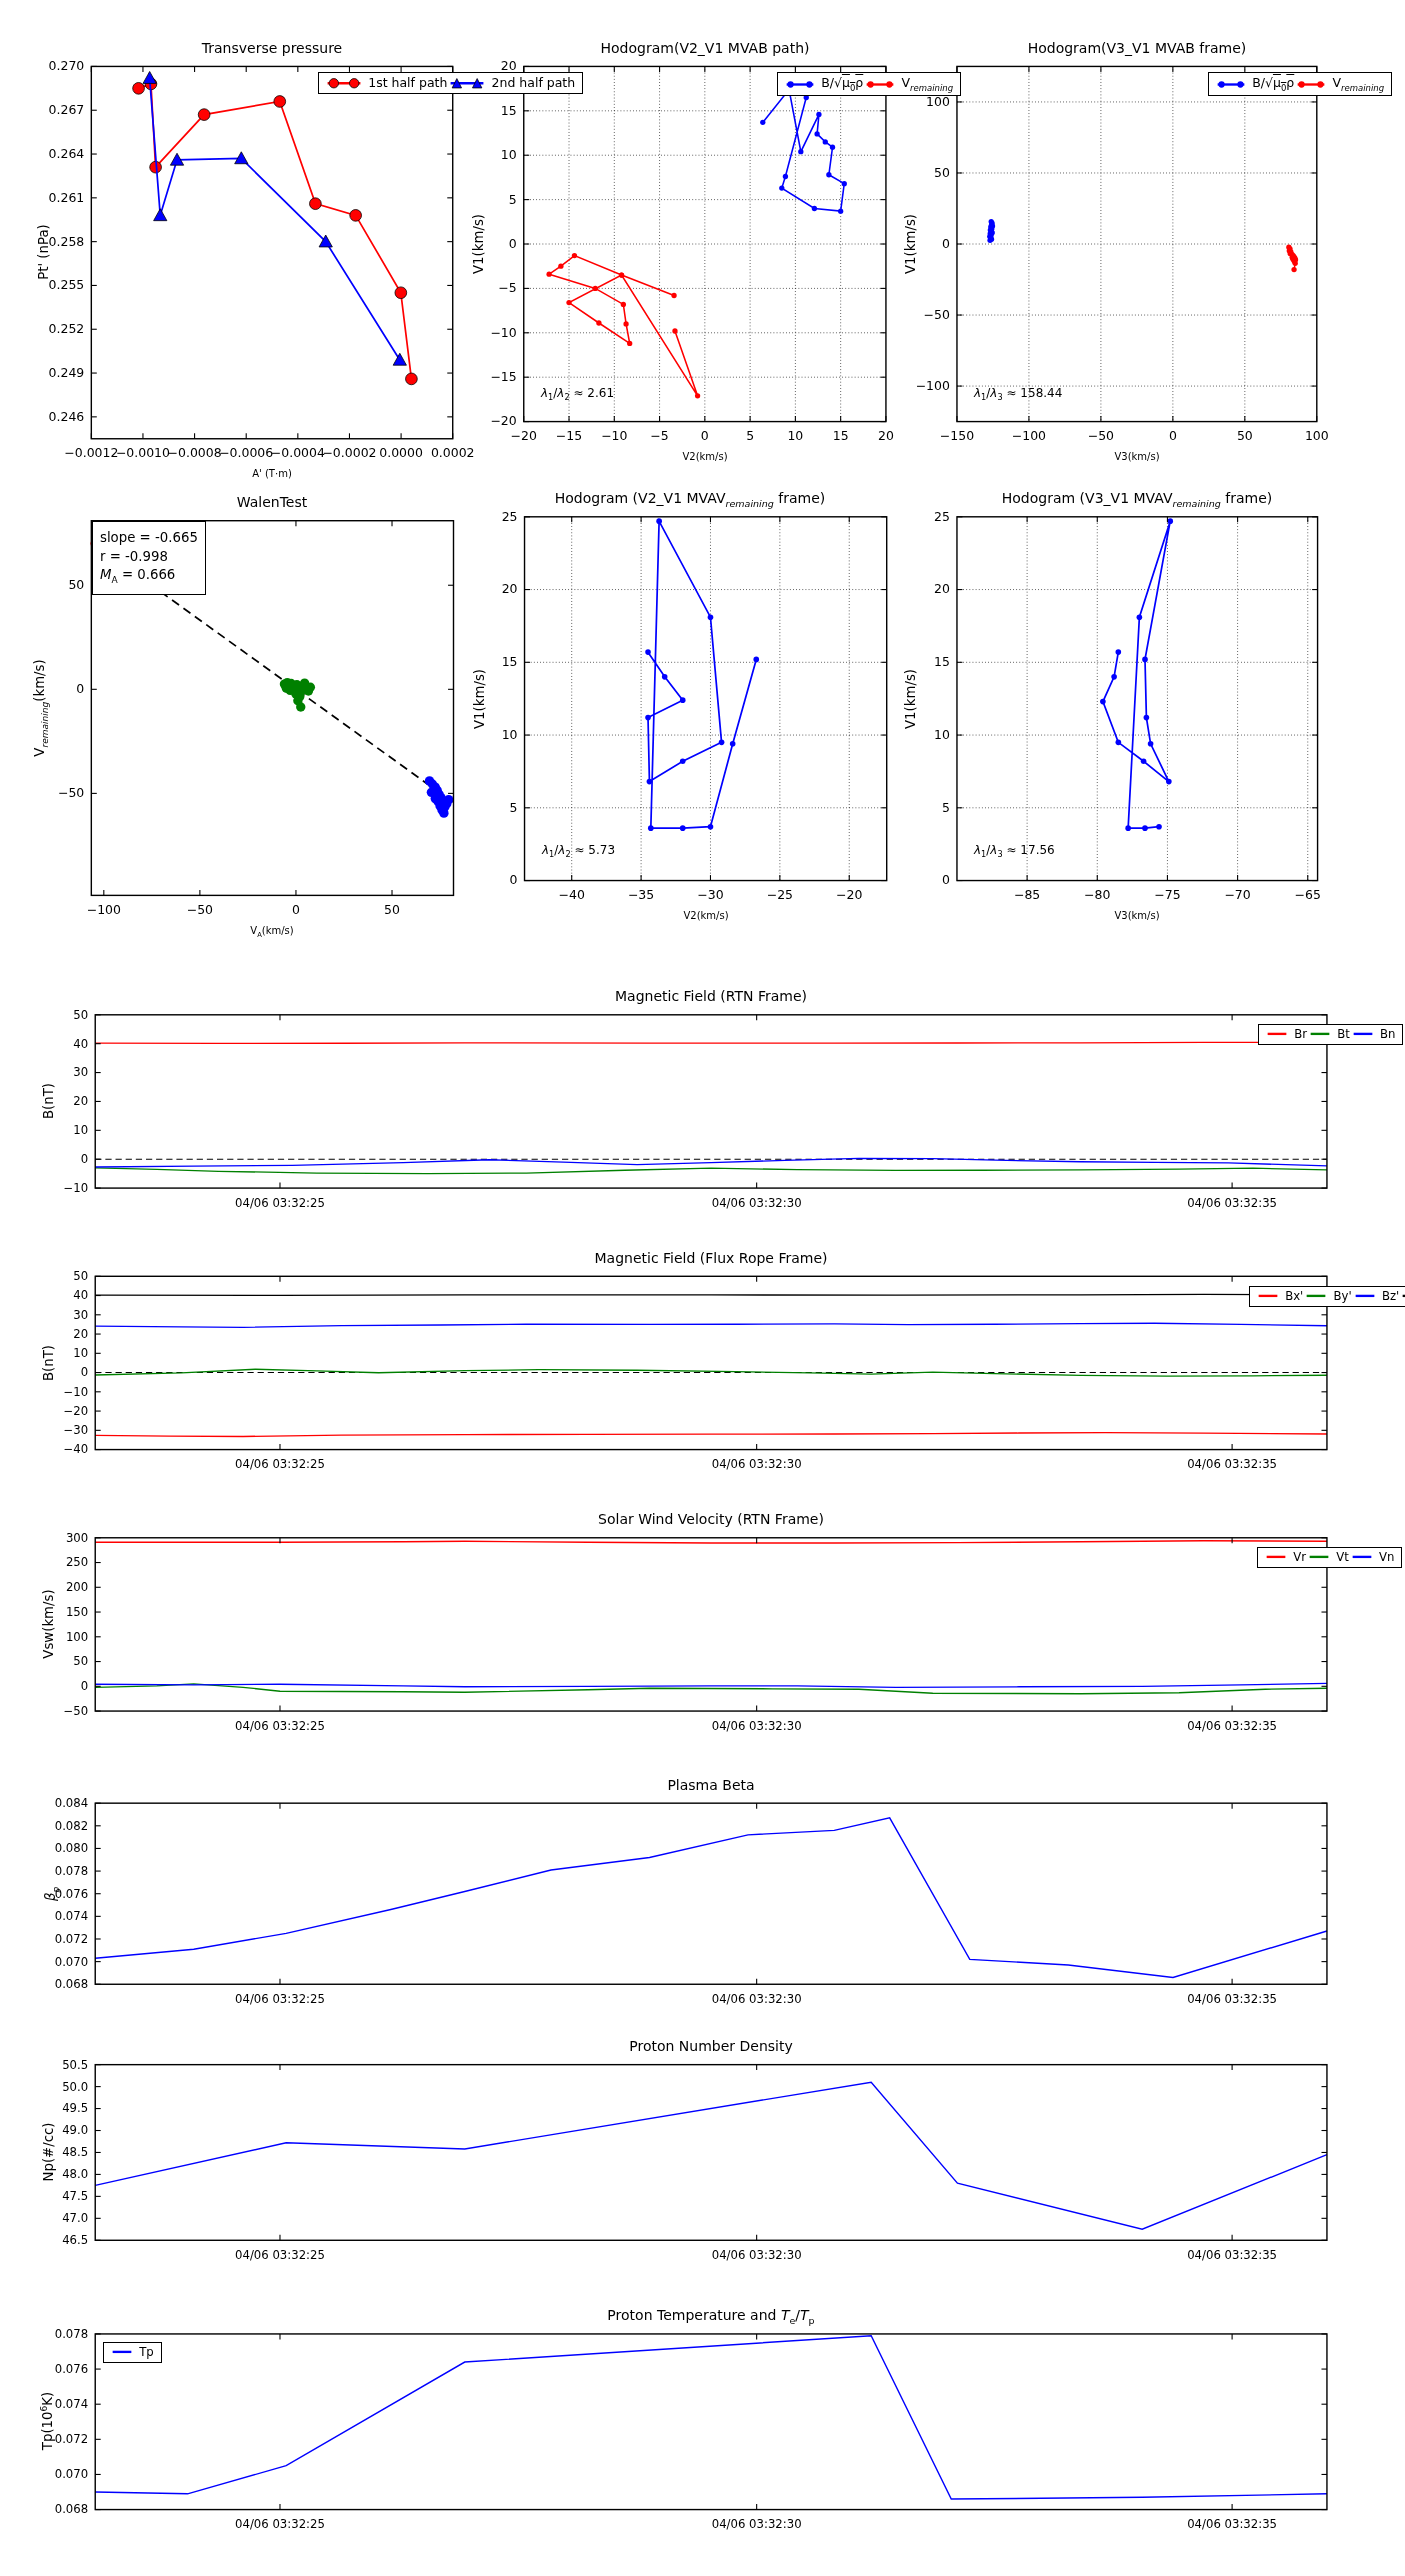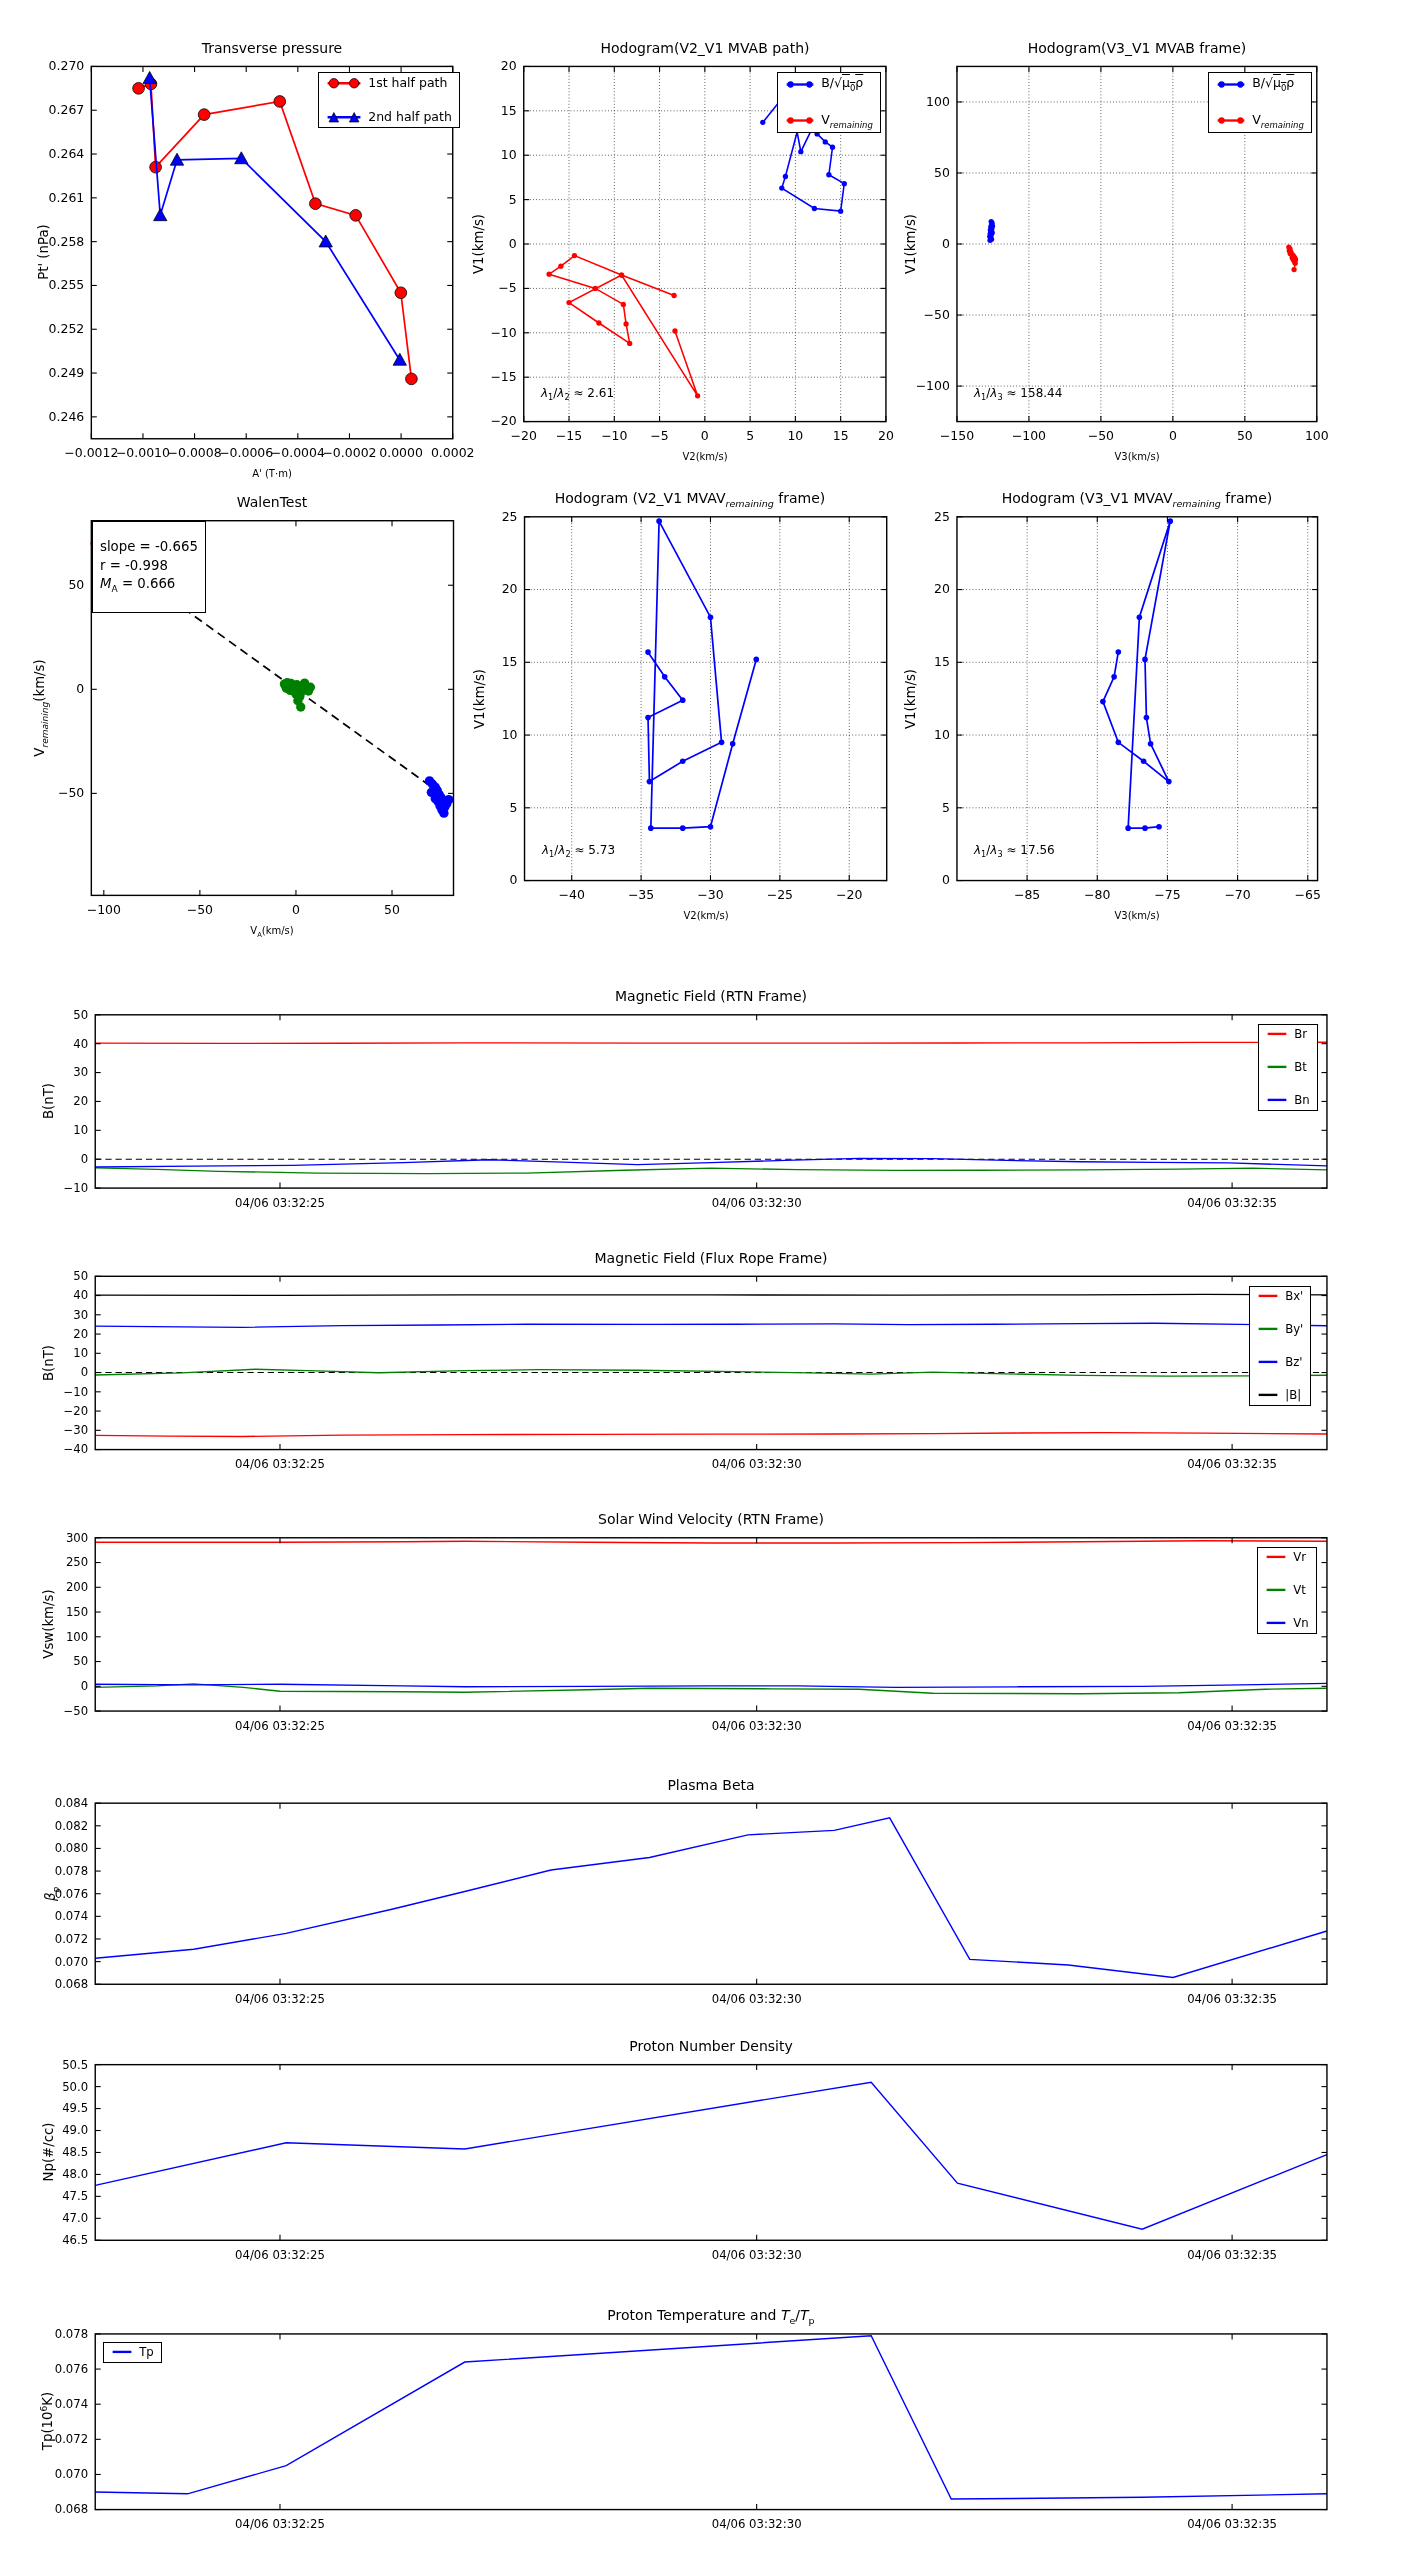--- a/index.html
+++ b/index.html
@@ -3,22 +3,22 @@
 <meta charset="utf-8">
 <style>
   html,body{margin:0;padding:0}
   body{width:1405px;height:2576px;background:#ffffff;position:relative;
        font-family:"DejaVu Sans",sans-serif;color:#000;overflow:hidden}
   .abs{position:absolute}
   .ptitle{font-size:14px;white-space:nowrap;transform:translateX(-50%)}
   .xlab{font-size:10px;white-space:nowrap;transform:translateX(-50%)}
   .ylab{font-size:13.3px;white-space:nowrap;transform:translate(-50%,-50%) rotate(-90deg)}
   .annot{font-size:12px;white-space:nowrap}
-  .textbox{border:1.3px solid #000;background:#fff;padding:16px 7px;font-size:13.3px;line-height:1.4;white-space:nowrap}
-  .legend{border:1.3px solid #000;background:#fff;padding:2.3px 7px;display:flex;flex-direction:column;gap:19px}
+  .textbox{border:1.3px solid #000;background:#fff;padding:7px 7px;font-size:13.3px;line-height:1.4;white-space:nowrap}
+  .legend{border:1.3px solid #000;background:#fff;padding:2.3px 7px;display:flex;flex-direction:row;gap:2px}
   .lg-row{display:flex;align-items:center;gap:6.2px;font-size:11.7px;white-space:nowrap}
   .lg-big .lg-row{font-size:12.5px}
   .ol{text-decoration:overline}
   sub{font-size:68%}
   sup{font-size:68%}
   svg text{font-family:"DejaVu Sans",sans-serif;fill:#000}
 </style>
 </head>
 <body>
 

